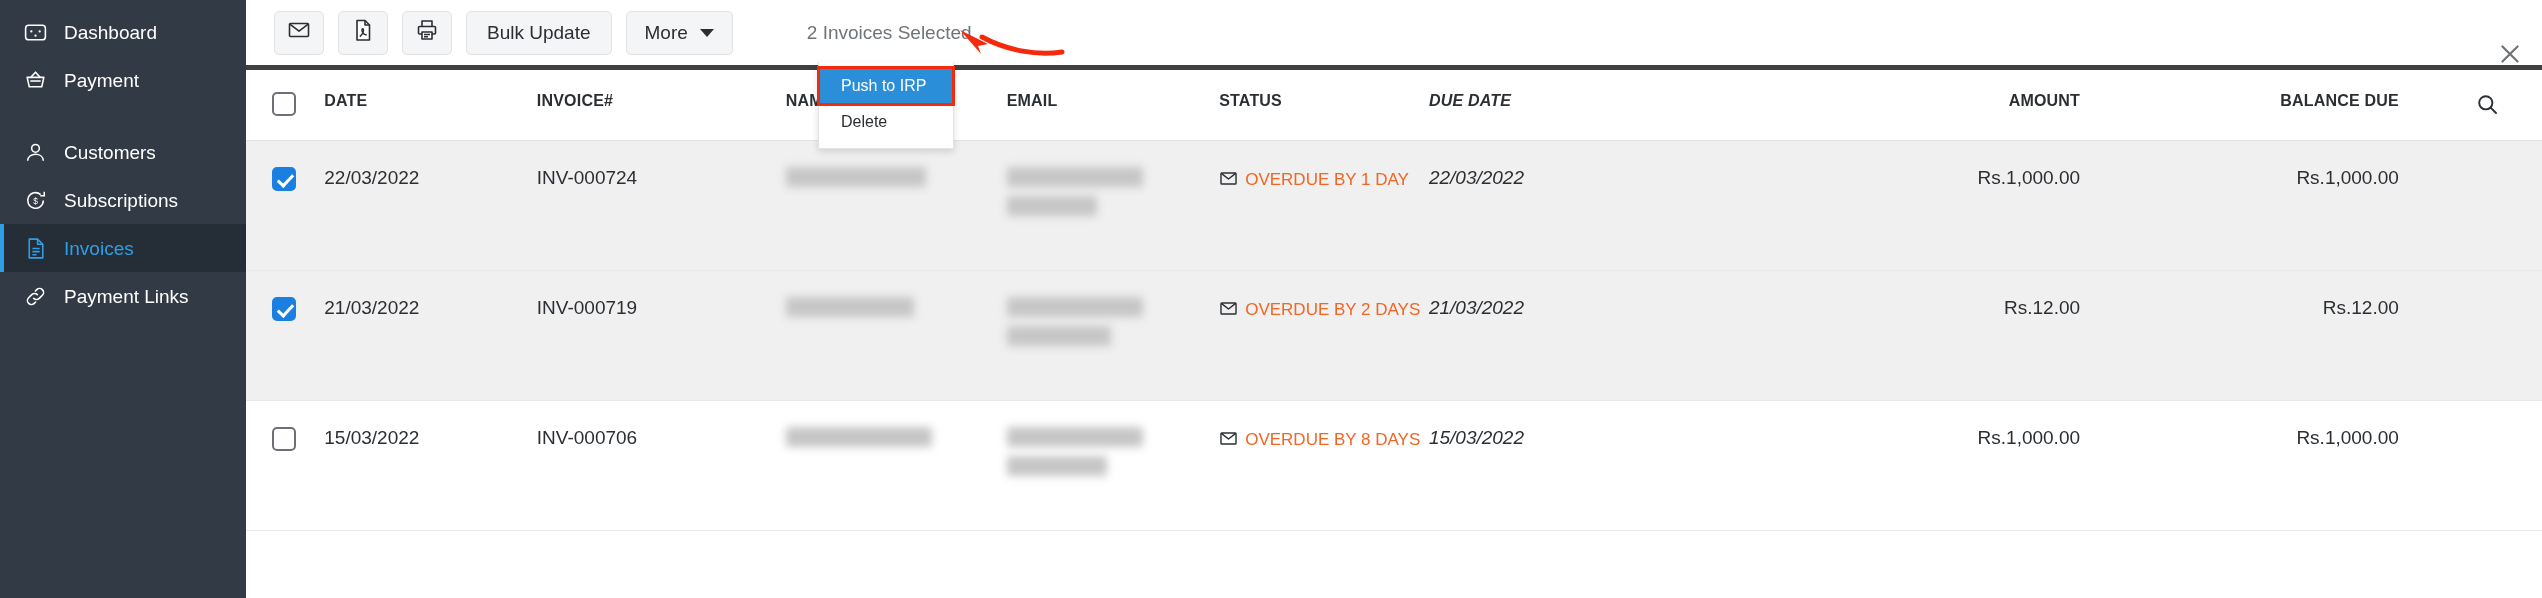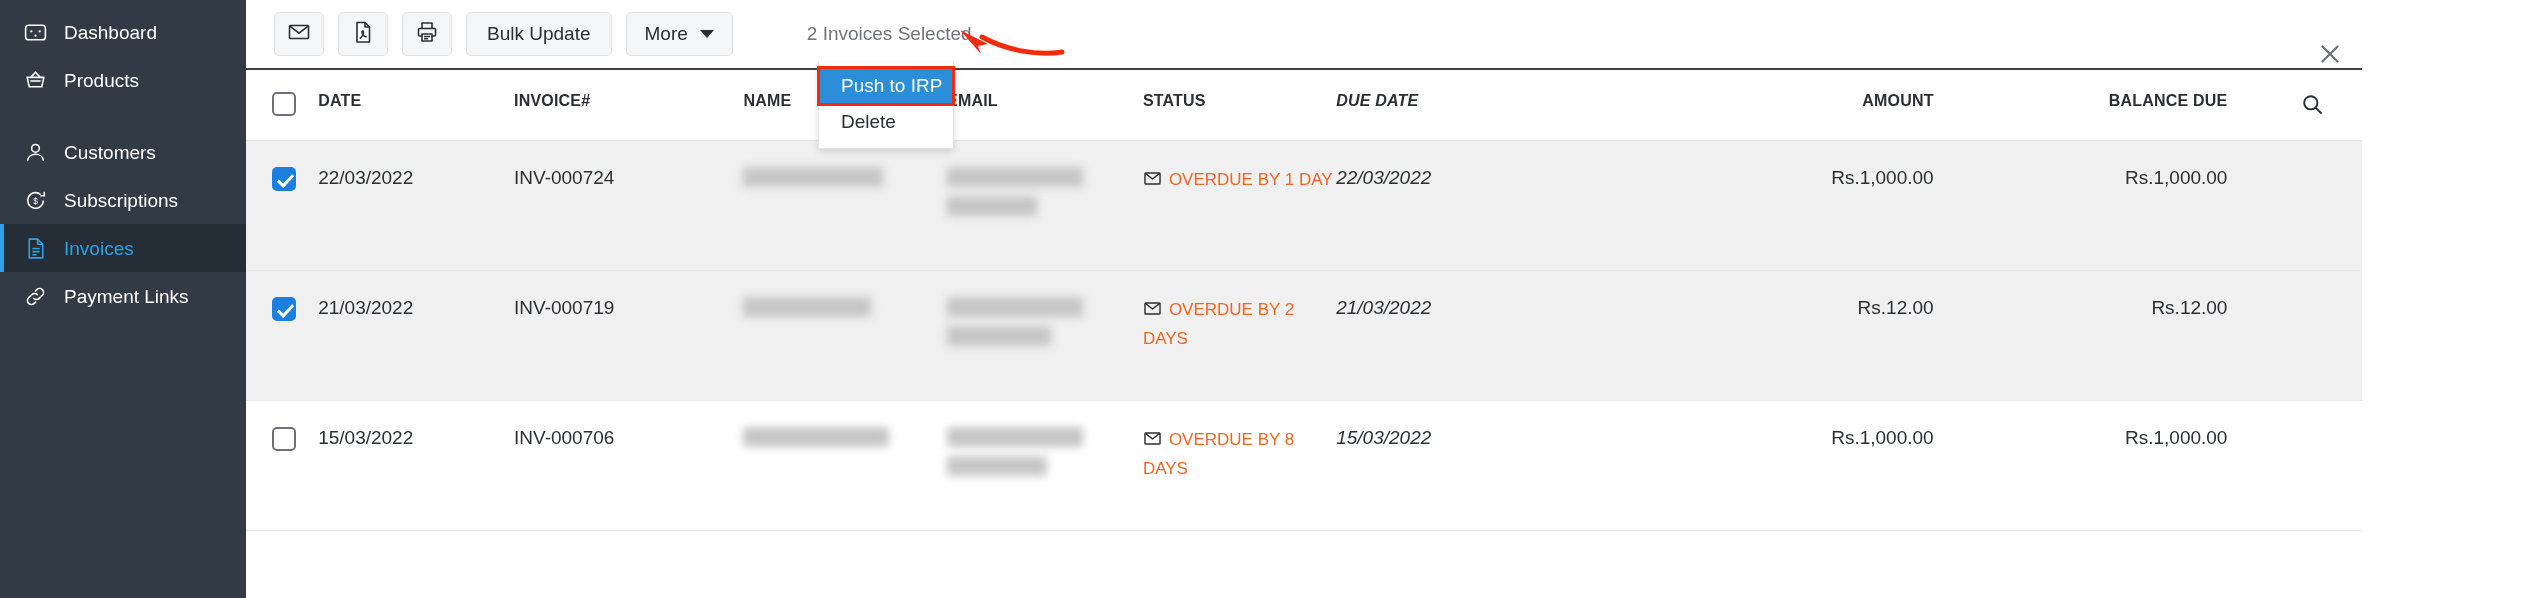--- a/index.html
+++ b/index.html
@@ -2,21 +2,21 @@
 <html><head>
 <meta charset="utf-8">
 <style>
   * { box-sizing: border-box; margin: 0; padding: 0; }
   html, body {
     width: 2542px; height: 598px;
     background: #ffffff;
     font-family: "Liberation Sans", sans-serif;
     overflow: hidden;
   }
-  .app { display: flex; width: 2362px; height: 598px; position: relative; }
+  .app { display: flex; width: 2542px; height: 598px; position: relative; }
 
   
   .sidebar {
     width: 246px; height: 598px; flex: 0 0 246px;
     background: #323b45;
     position: relative;
     padding-top: 8px;
   }
   .nav-item {
     display: flex; align-items: center;
@@ -50,21 +50,21 @@
   
   .main { flex: 1 1 auto; position: relative; background: #fff; height: 598px; }
 
   .toolbar {
     height: 70px;
     display: flex; align-items: center;
     padding-left: 28px;
     gap: 14px;
     background: #fff;
     position: relative;
-    border-bottom: 2px solid #404040;
+    border-bottom: 5px solid #404040;
   }
   .tbtn {
     background: #f4f5f6;
     border: 1px solid #e0e2e4;
     border-radius: 5px;
     height: 44px;
     display: inline-flex; align-items: center; justify-content: center;
     color: #2b2f33;
     font-size: 19px;
     cursor: pointer;
@@ -103,21 +103,21 @@
     border: 1px solid #e4e4e4;
     border-top: none;
     box-shadow: 0 3px 7px rgba(0,0,0,0.13);
     z-index: 50;
     padding-top: 6px; padding-bottom: 8px;
   }
   .dd-item {
     height: 36px;
     display: flex; align-items: center;
     padding-left: 22px;
-    font-size: 19px;
+    font-size: 16px;
     color: #2b2f33;
     cursor: pointer;
   }
   .dd-item.selected {
     background: #2a8fd8;
     color: #ffffff;
     outline: 3px solid #f52a0d;
     outline-offset: -1px;
     position: relative;
     z-index: 2;
@@ -220,21 +220,21 @@
     </div>
 
     <div class="nav-item spacer-after">
       <span class="nav-icon">
         <svg width="25" height="25" viewBox="0 0 24 24" fill="none" stroke="#fff" stroke-width="1.5" stroke-linejoin="round">
           <path d="M4 9h16l-2 9H6L4 9z"></path>
           <path d="M7.5 9L12 4l4.5 5"></path>
           <path d="M7 12.5h10"></path>
         </svg>
       </span>
-      <span class="nav-label">Products</span>
+      <span class="nav-label">Payment</span>
     </div>
 
     <div class="nav-item">
       <span class="nav-icon">
         <svg width="25" height="25" viewBox="0 0 24 24" fill="none" stroke="#fff" stroke-width="1.5">
           <circle cx="12" cy="8" r="3.7"></circle>
           <path d="M4.5 20c0-4 3.4-6.3 7.5-6.3S19.5 16 19.5 20"></path>
         </svg>
       </span>
       <span class="nav-label">Customers</span>

